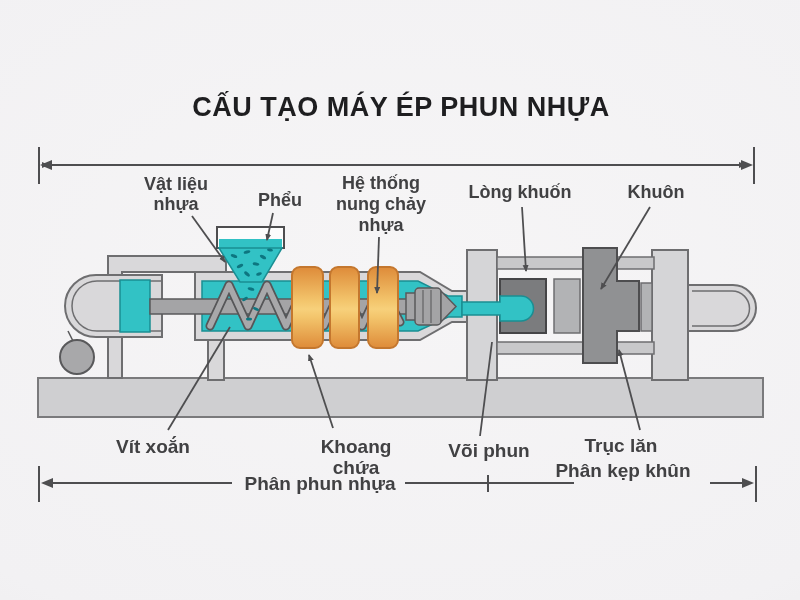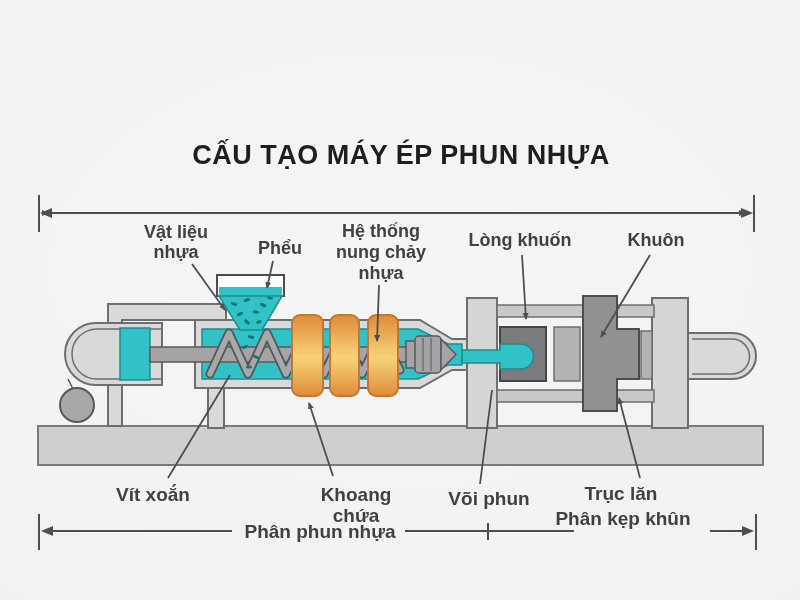--- a/index.html
+++ b/index.html
@@ -1,21 +1,21 @@
 <!DOCTYPE html>
 <html><head>
 <meta charset="utf-8">
 <style>
   html,body{margin:0;padding:0;}
   body{
     width:800px;height:600px;overflow:hidden;
     font-family:"Liberation Sans", sans-serif;
     background:radial-gradient(120% 100% at 50% 45%, #f6f5f6 0%, #f2f1f3 65%, #e8e7e9 100%);
   }
-  .stage{position:relative;width:800px;height:460px;margin-top:48px;}
+  .stage{position:relative;width:800px;height:460px;}
   svg{display:block;}
   text{font-family:"Liberation Sans", sans-serif;}
   .title-text{font-size:27px;font-weight:bold;fill:#1e1e20;letter-spacing:.5px;}
   .lbl{font-size:18px;font-weight:bold;fill:#414143;}
   .lbl-big{font-size:19px;font-weight:bold;fill:#414143;}
   .leader{stroke:#4e4e50;stroke-width:1.8;fill:none;}
   .dim{stroke:#4e4e50;stroke-width:2;fill:none;}
   .outline{stroke:#6e6e70;stroke-width:2;}
   .thin-outline{stroke:#6e6e70;stroke-width:1.5;}
 </style>

